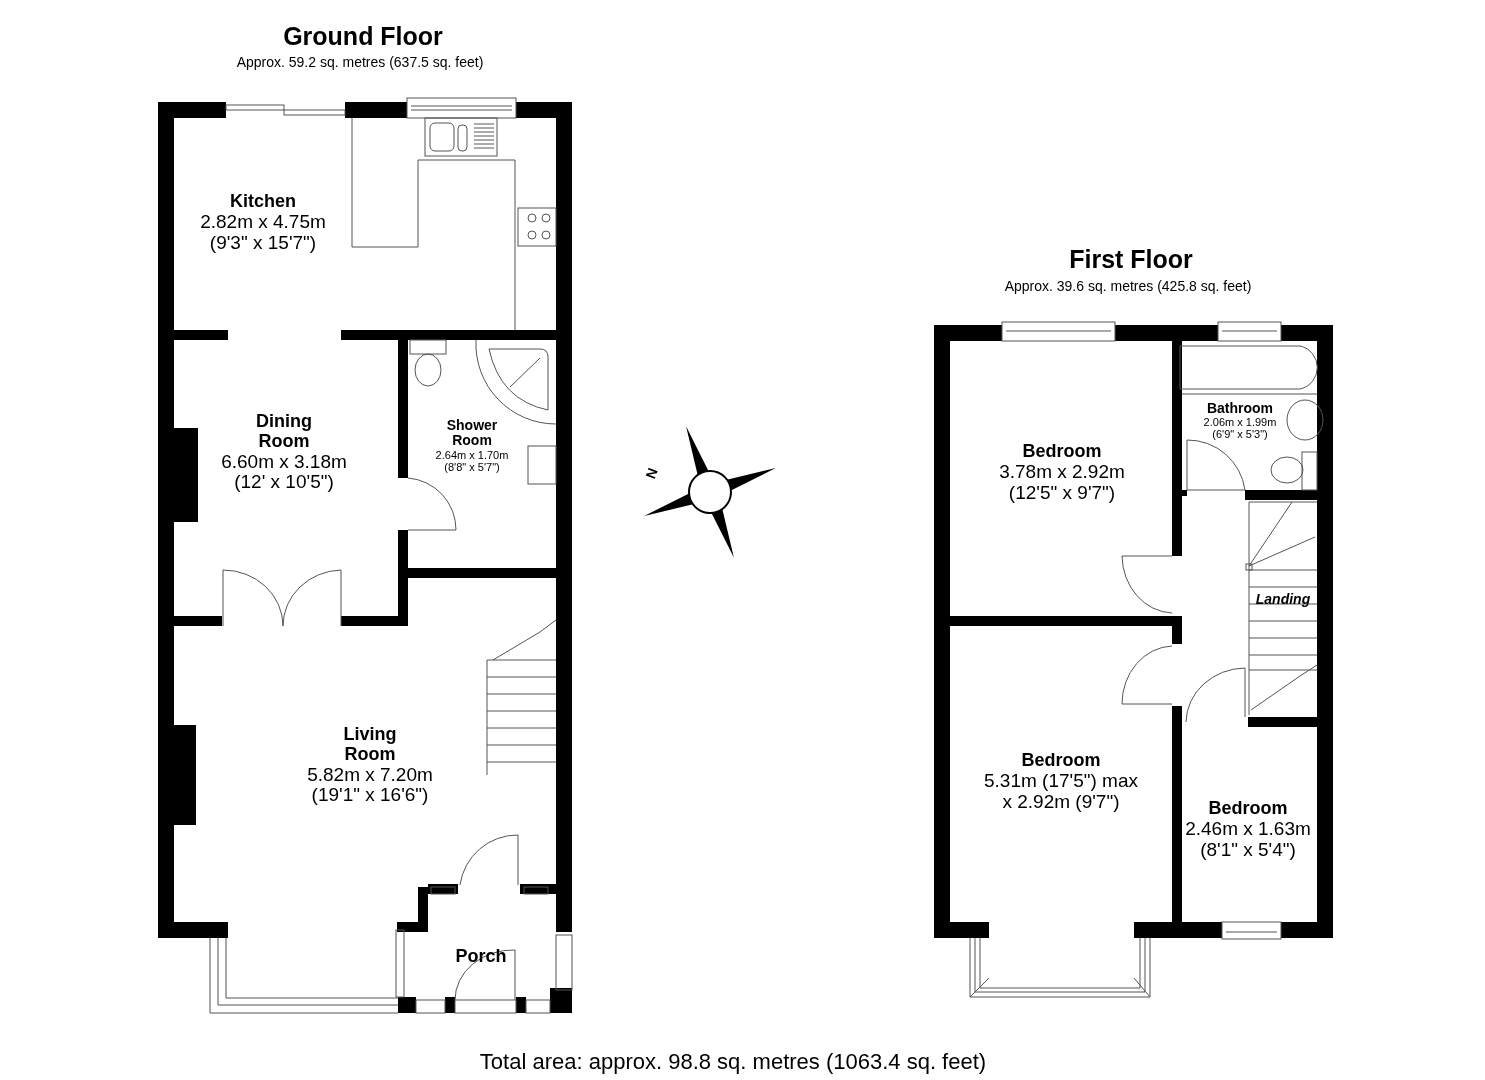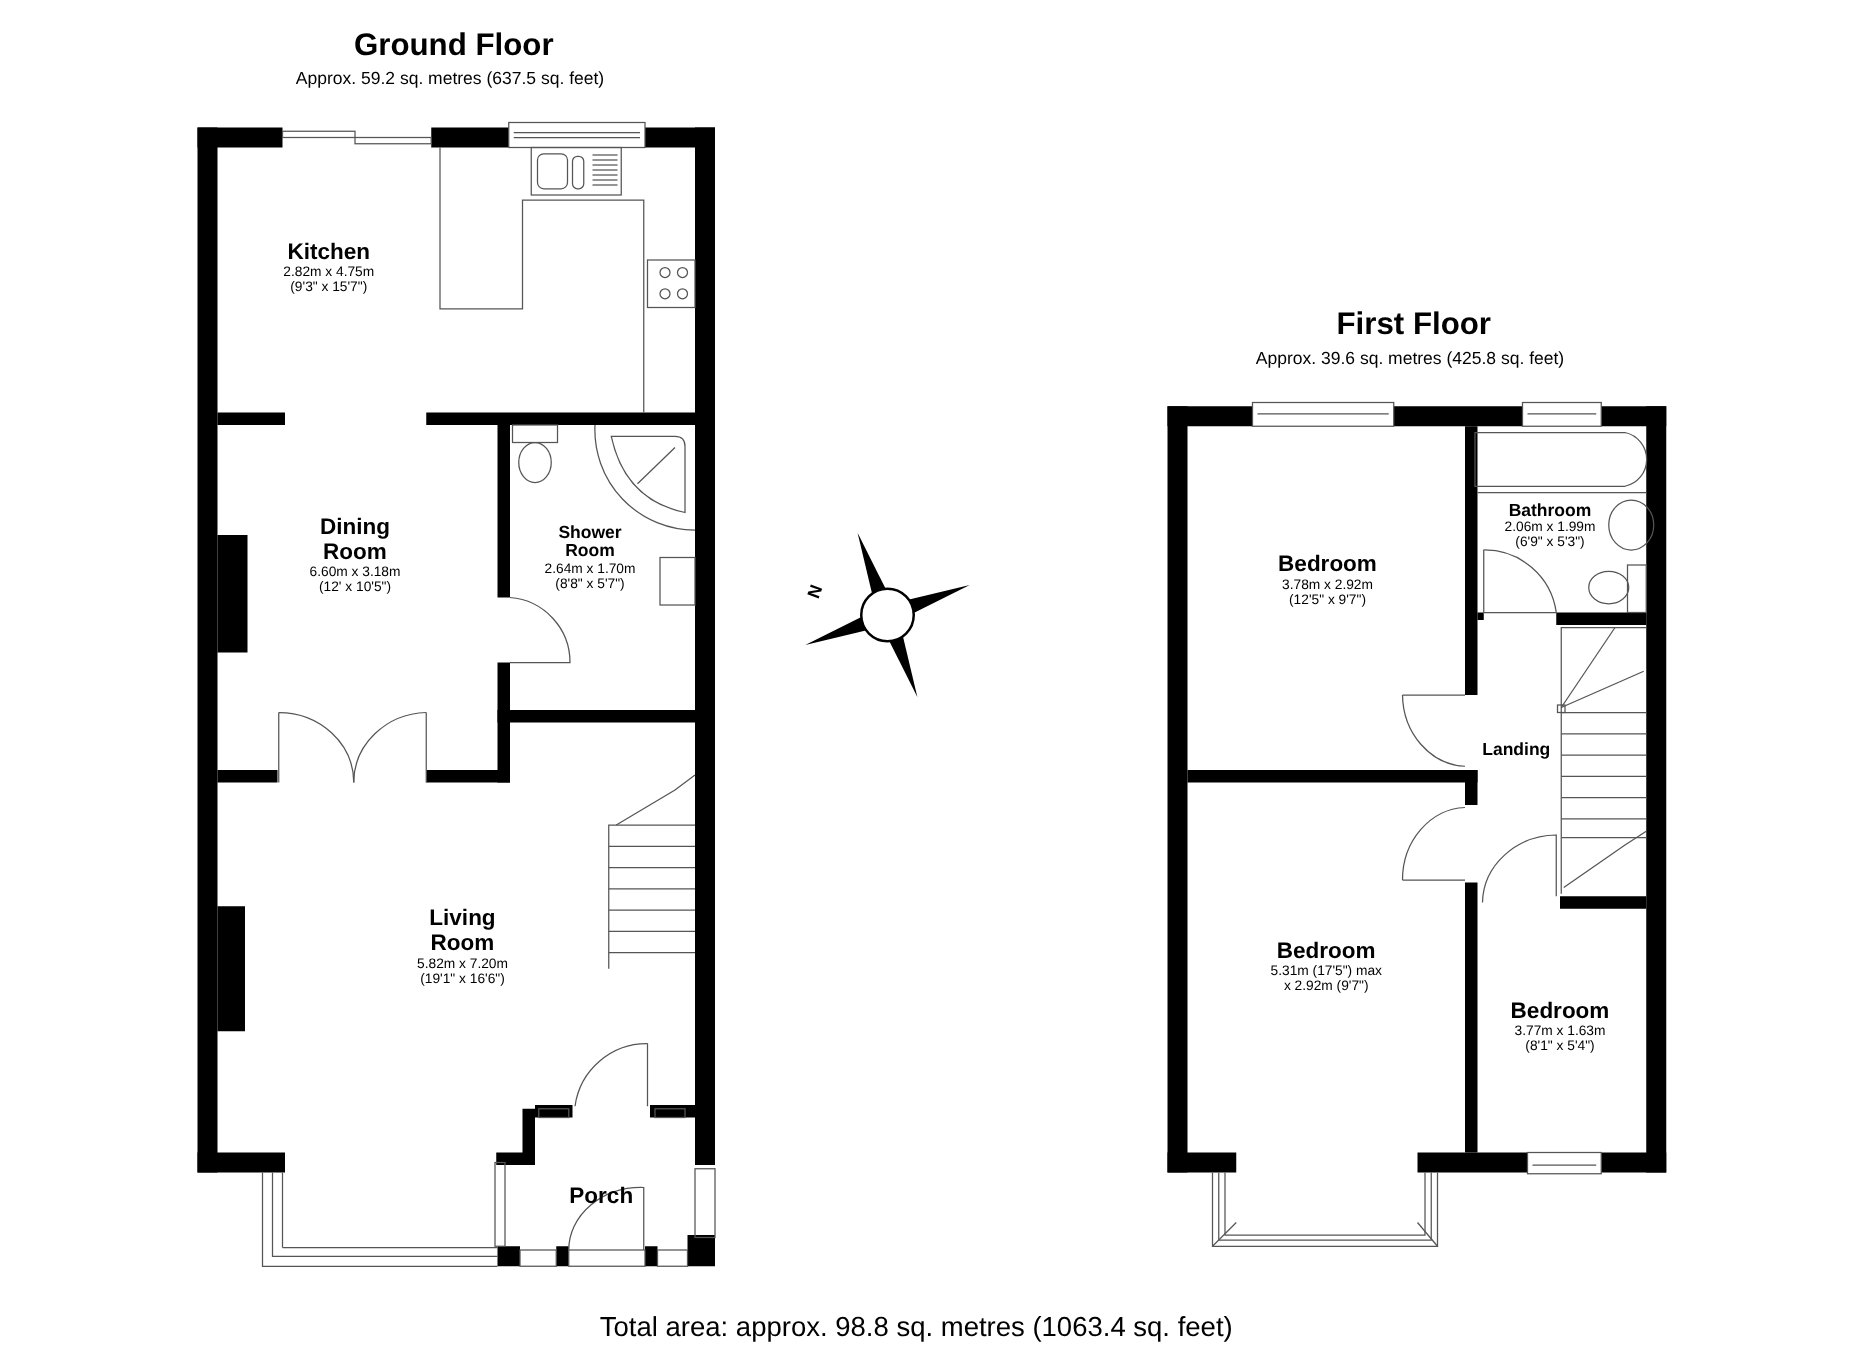--- a/index.html
+++ b/index.html
@@ -2,21 +2,21 @@
 <html><head>
 <meta charset="utf-8">
 <style>
   html, body { margin: 0; padding: 0; background: #ffffff; }
   body { width: 1485px; height: 1080px; position: relative; overflow: hidden; font-family: "Liberation Sans", sans-serif; color: #000; }
   svg { position: absolute; left: 0; top: 0; }
   .ttl { position: absolute; font-weight: bold; font-size: 25px; text-align: center; white-space: nowrap; transform: translateX(-50%); }
   .sub { position: absolute; font-size: 14px; text-align: left; white-space: nowrap; transform: translateX(-50%); }
   .room { position: absolute; text-align: center; transform: translateX(-50%); white-space: nowrap; line-height: 1.1; }
   .room .name { font-weight: bold; font-size: 18px; display: block; }
-  .room .dim { font-size: 11px; display: block; }
+  .room .dim { font-size: 19px; display: block; }
   .room.small .name { font-size: 14px; }
   .room.small .dim { font-size: 11px; }
   .total { position: absolute; left: 733px; top: 1049px; font-size: 22px; transform: translateX(-50%); white-space: nowrap; }
 </style>
 </head>
 <body>
 
 <svg width="1485" height="1080" viewBox="0 0 1485 1080">
   <g>
 
@@ -222,27 +222,27 @@
 <div class="room" style="left:1062px; top:442px;">
   <span class="name">Bedroom</span>
   <span class="dim">3.78m x 2.92m</span>
   <span class="dim">(12'5" x 9'7")</span>
 </div>
 <div class="room small" style="left:1240px; top:401px;">
   <span class="name">Bathroom</span>
   <span class="dim">2.06m x 1.99m</span>
   <span class="dim">(6'9" x 5'3")</span>
 </div>
-<div class="room small" style="left:1213px; top:592px;">
+<div class="room small" style="left:1283px; top:592px;font-style:italic;">
   <span class="name">Landing</span>
 </div>
 <div class="room" style="left:1061px; top:751px;">
   <span class="name">Bedroom</span>
   <span class="dim">5.31m (17'5") max</span>
   <span class="dim">x 2.92m (9'7")</span>
 </div>
 <div class="room" style="left:1248px; top:799px;">
   <span class="name">Bedroom</span>
-  <span class="dim">3.77m x 1.63m</span>
+  <span class="dim">2.46m x 1.63m</span>
   <span class="dim">(8'1" x 5'4")</span>
 </div>
 
 <div class="total">Total area: approx. 98.8 sq. metres (1063.4 sq. feet)</div>
 
 </body></html>

